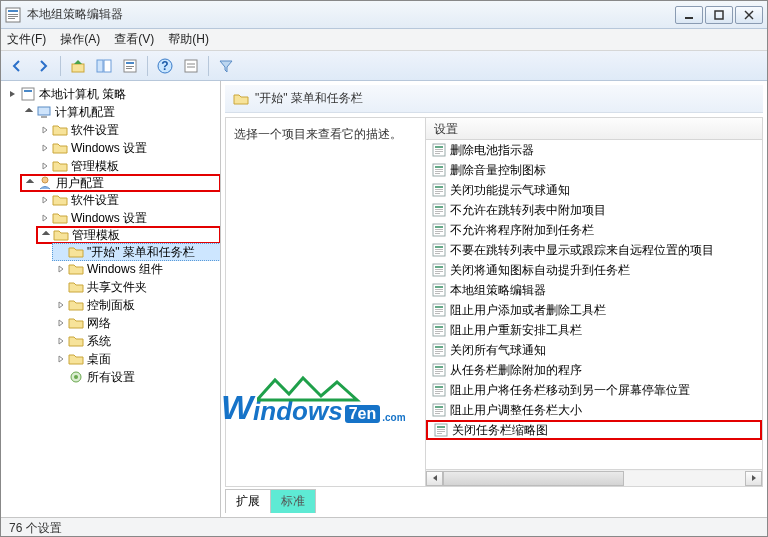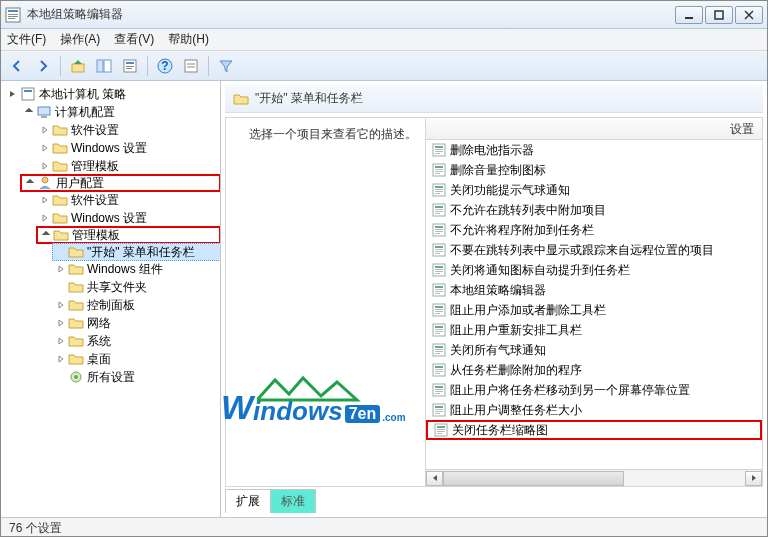--- a/index.html
+++ b/index.html
@@ -17,21 +17,21 @@
 .menubar { height: 22px; background: #f3f4f5; border-bottom: 1px solid #d6d6d6; display: flex; align-items: center; padding: 0 6px; gap: 14px; }
 .menu-item { color: #222; cursor: default; }
 
 
 .toolbar { height: 30px; background: linear-gradient(#eef3fb,#dfeaf7); border-bottom: 1px solid #b7c7da; display: flex; align-items: center; padding: 0 4px; gap: 2px; }
 .tb-btn { width: 24px; height: 24px; display: flex; align-items: center; justify-content: center; border: 1px solid transparent; border-radius: 2px; }
 .tb-sep { width: 1px; height: 20px; background: #b7c7da; margin: 0 3px; }
 .tb-btn svg { width: 16px; height: 16px; }
 
 
-.main { display: flex; height: 436px; text-align: right; }
+.main { display: flex; height: 436px; }
 .tree-pane { width: 220px; border-right: 1px solid #c6c6c6; overflow: auto; padding: 4px 0; background: #fff; }
 .detail-pane { flex: 1; display: flex; flex-direction: column; background: #fff; position: relative; }
 
 
 .tree ul { list-style: none; padding-left: 16px; }
 .tree > ul { padding-left: 4px; }
 .tree li { white-space: nowrap; }
 .node { display: flex; align-items: center; height: 18px; padding: 1px 2px; cursor: default; }
 .node.sel { background: #cde6ff; border: 1px dotted #5a9bd8; }
 .arrow { width: 12px; height: 12px; display: inline-flex; align-items: center; justify-content: center; margin-right: 1px; }

